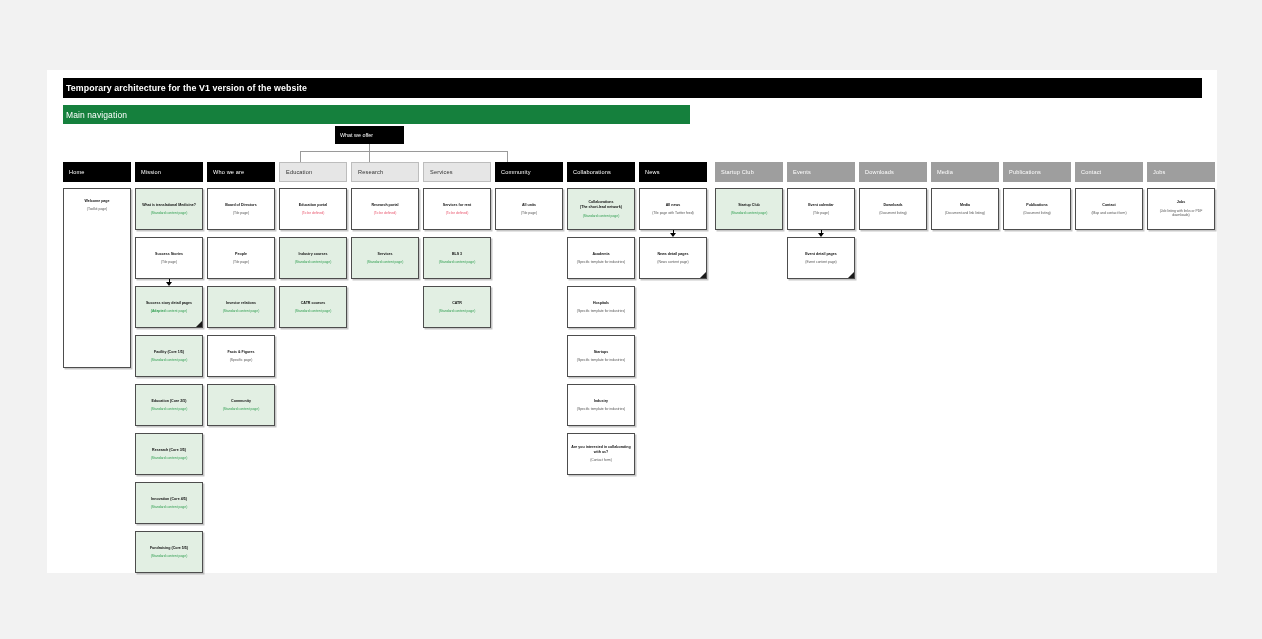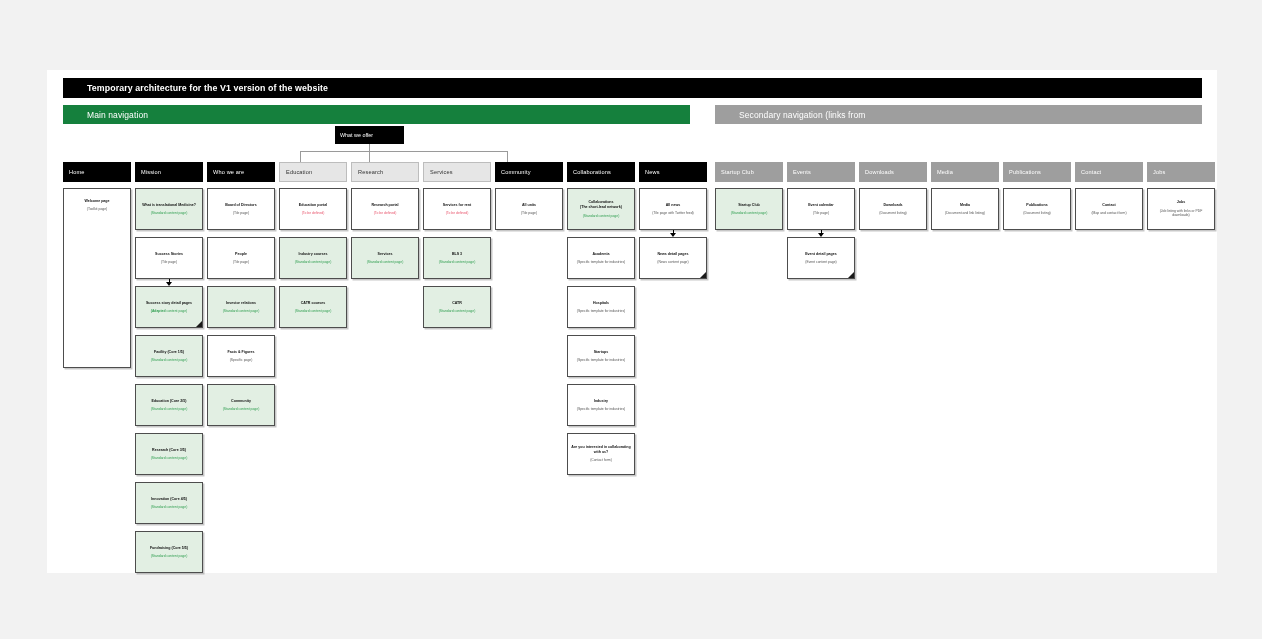--- a/index.html
+++ b/index.html
@@ -14,21 +14,21 @@
     position: absolute;
     left: 47px; top: 70px;
     width: 1170px; height: 503px;
     background: #ffffff;
   }
 
   
   .banner {
     position: absolute;
     display: flex; align-items: center;
-    padding-left: 24px;
+    padding-left: 3px;
     color: #ffffff;
     font-size: 8.5px;
     letter-spacing: .1px;
   }
   .banner-title {
     left: 16px; top: 8px; width: 1139px; height: 20px;
     background: #000000;
     font-weight: bold;
     font-size: 8.8px;
   }
@@ -135,21 +135,20 @@
 </style>
 </head>
 <body>
 
 <div id="canvas">
 
   <div class="banner banner-title">Temporary architecture for the V1 version of the website</div>
 
   <div class="banner banner-main">Main navigation</div>
 
-  <div class="banner banner-secondary">Secondary navigation (links from</div>
 
   <div class="conn" style="left:322px; top:74px; width:1px; height:8px;"></div>
   <div class="conn" style="left:253px; top:81px; width:208px; height:1px;"></div>
   <div class="conn" style="left:253px; top:81px; width:1px; height:11px;"></div>
   <div class="conn" style="left:322px; top:81px; width:1px; height:11px;"></div>
   <div class="conn" style="left:460px; top:81px; width:1px; height:11px;"></div>
 
   <div class="whatweoffer">What we offer</div>
 
   <div class="nav dark" style="left:16px;  top:92px; width:68px;">Home</div>

